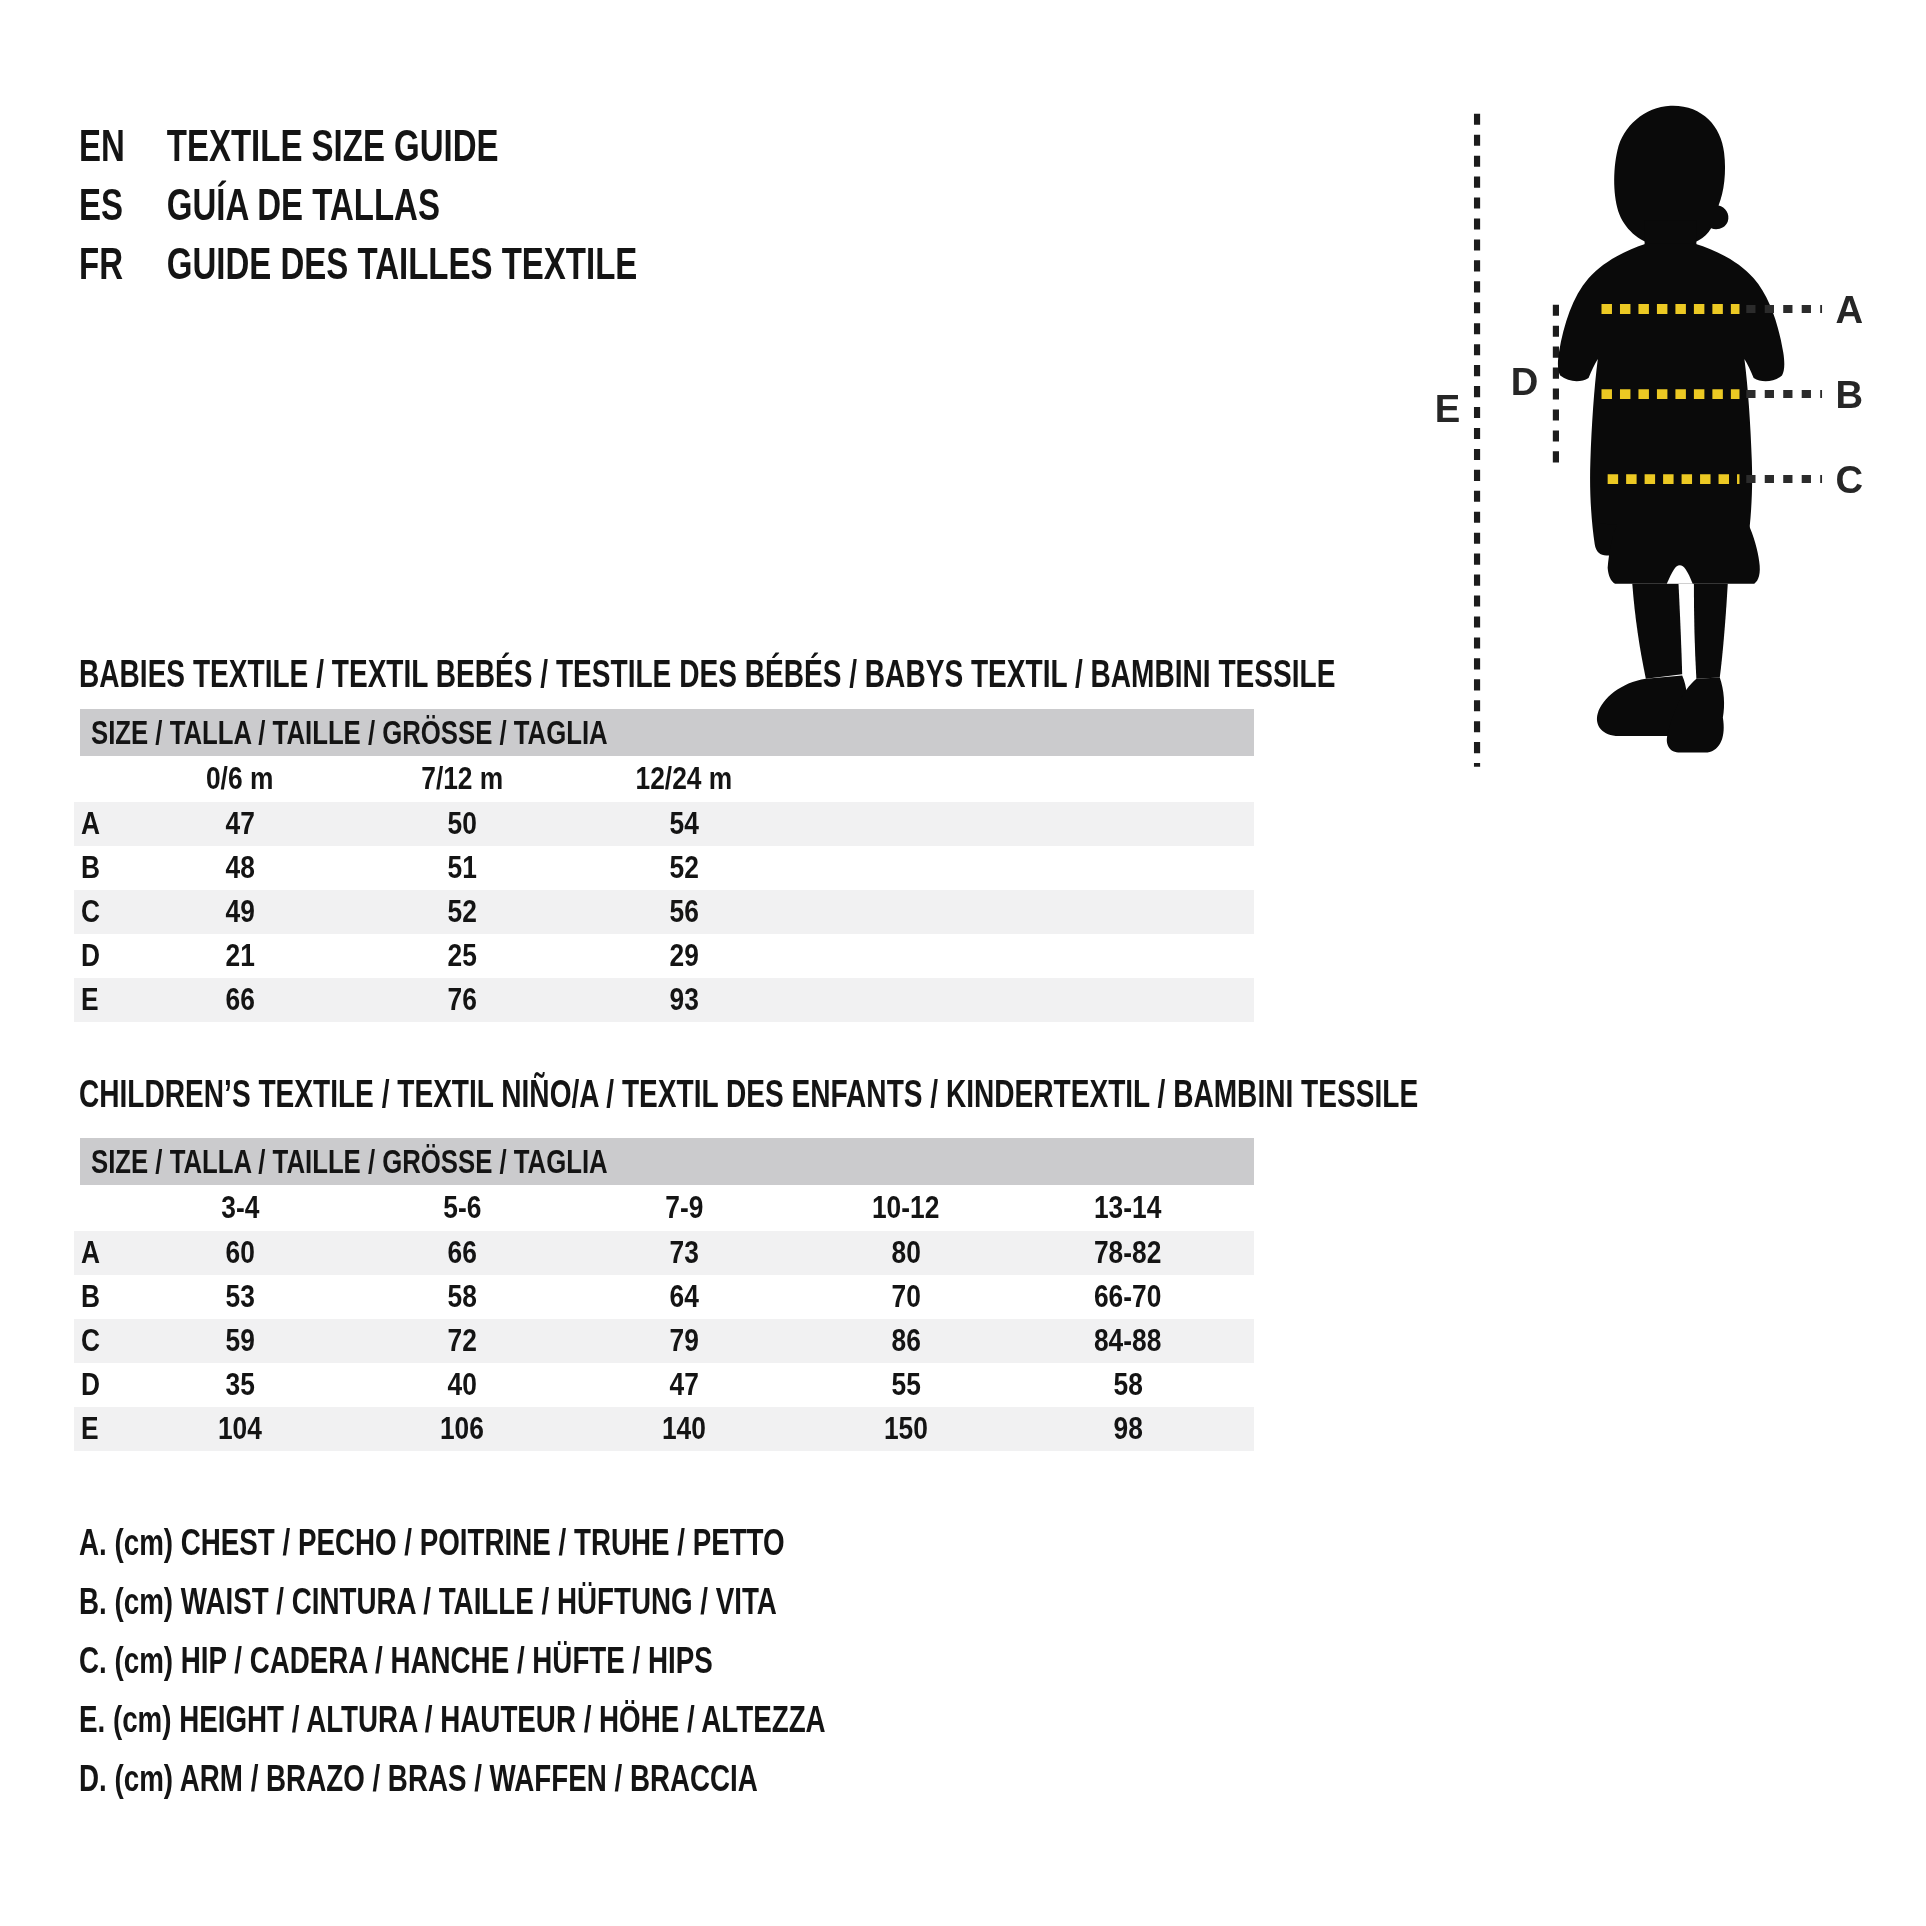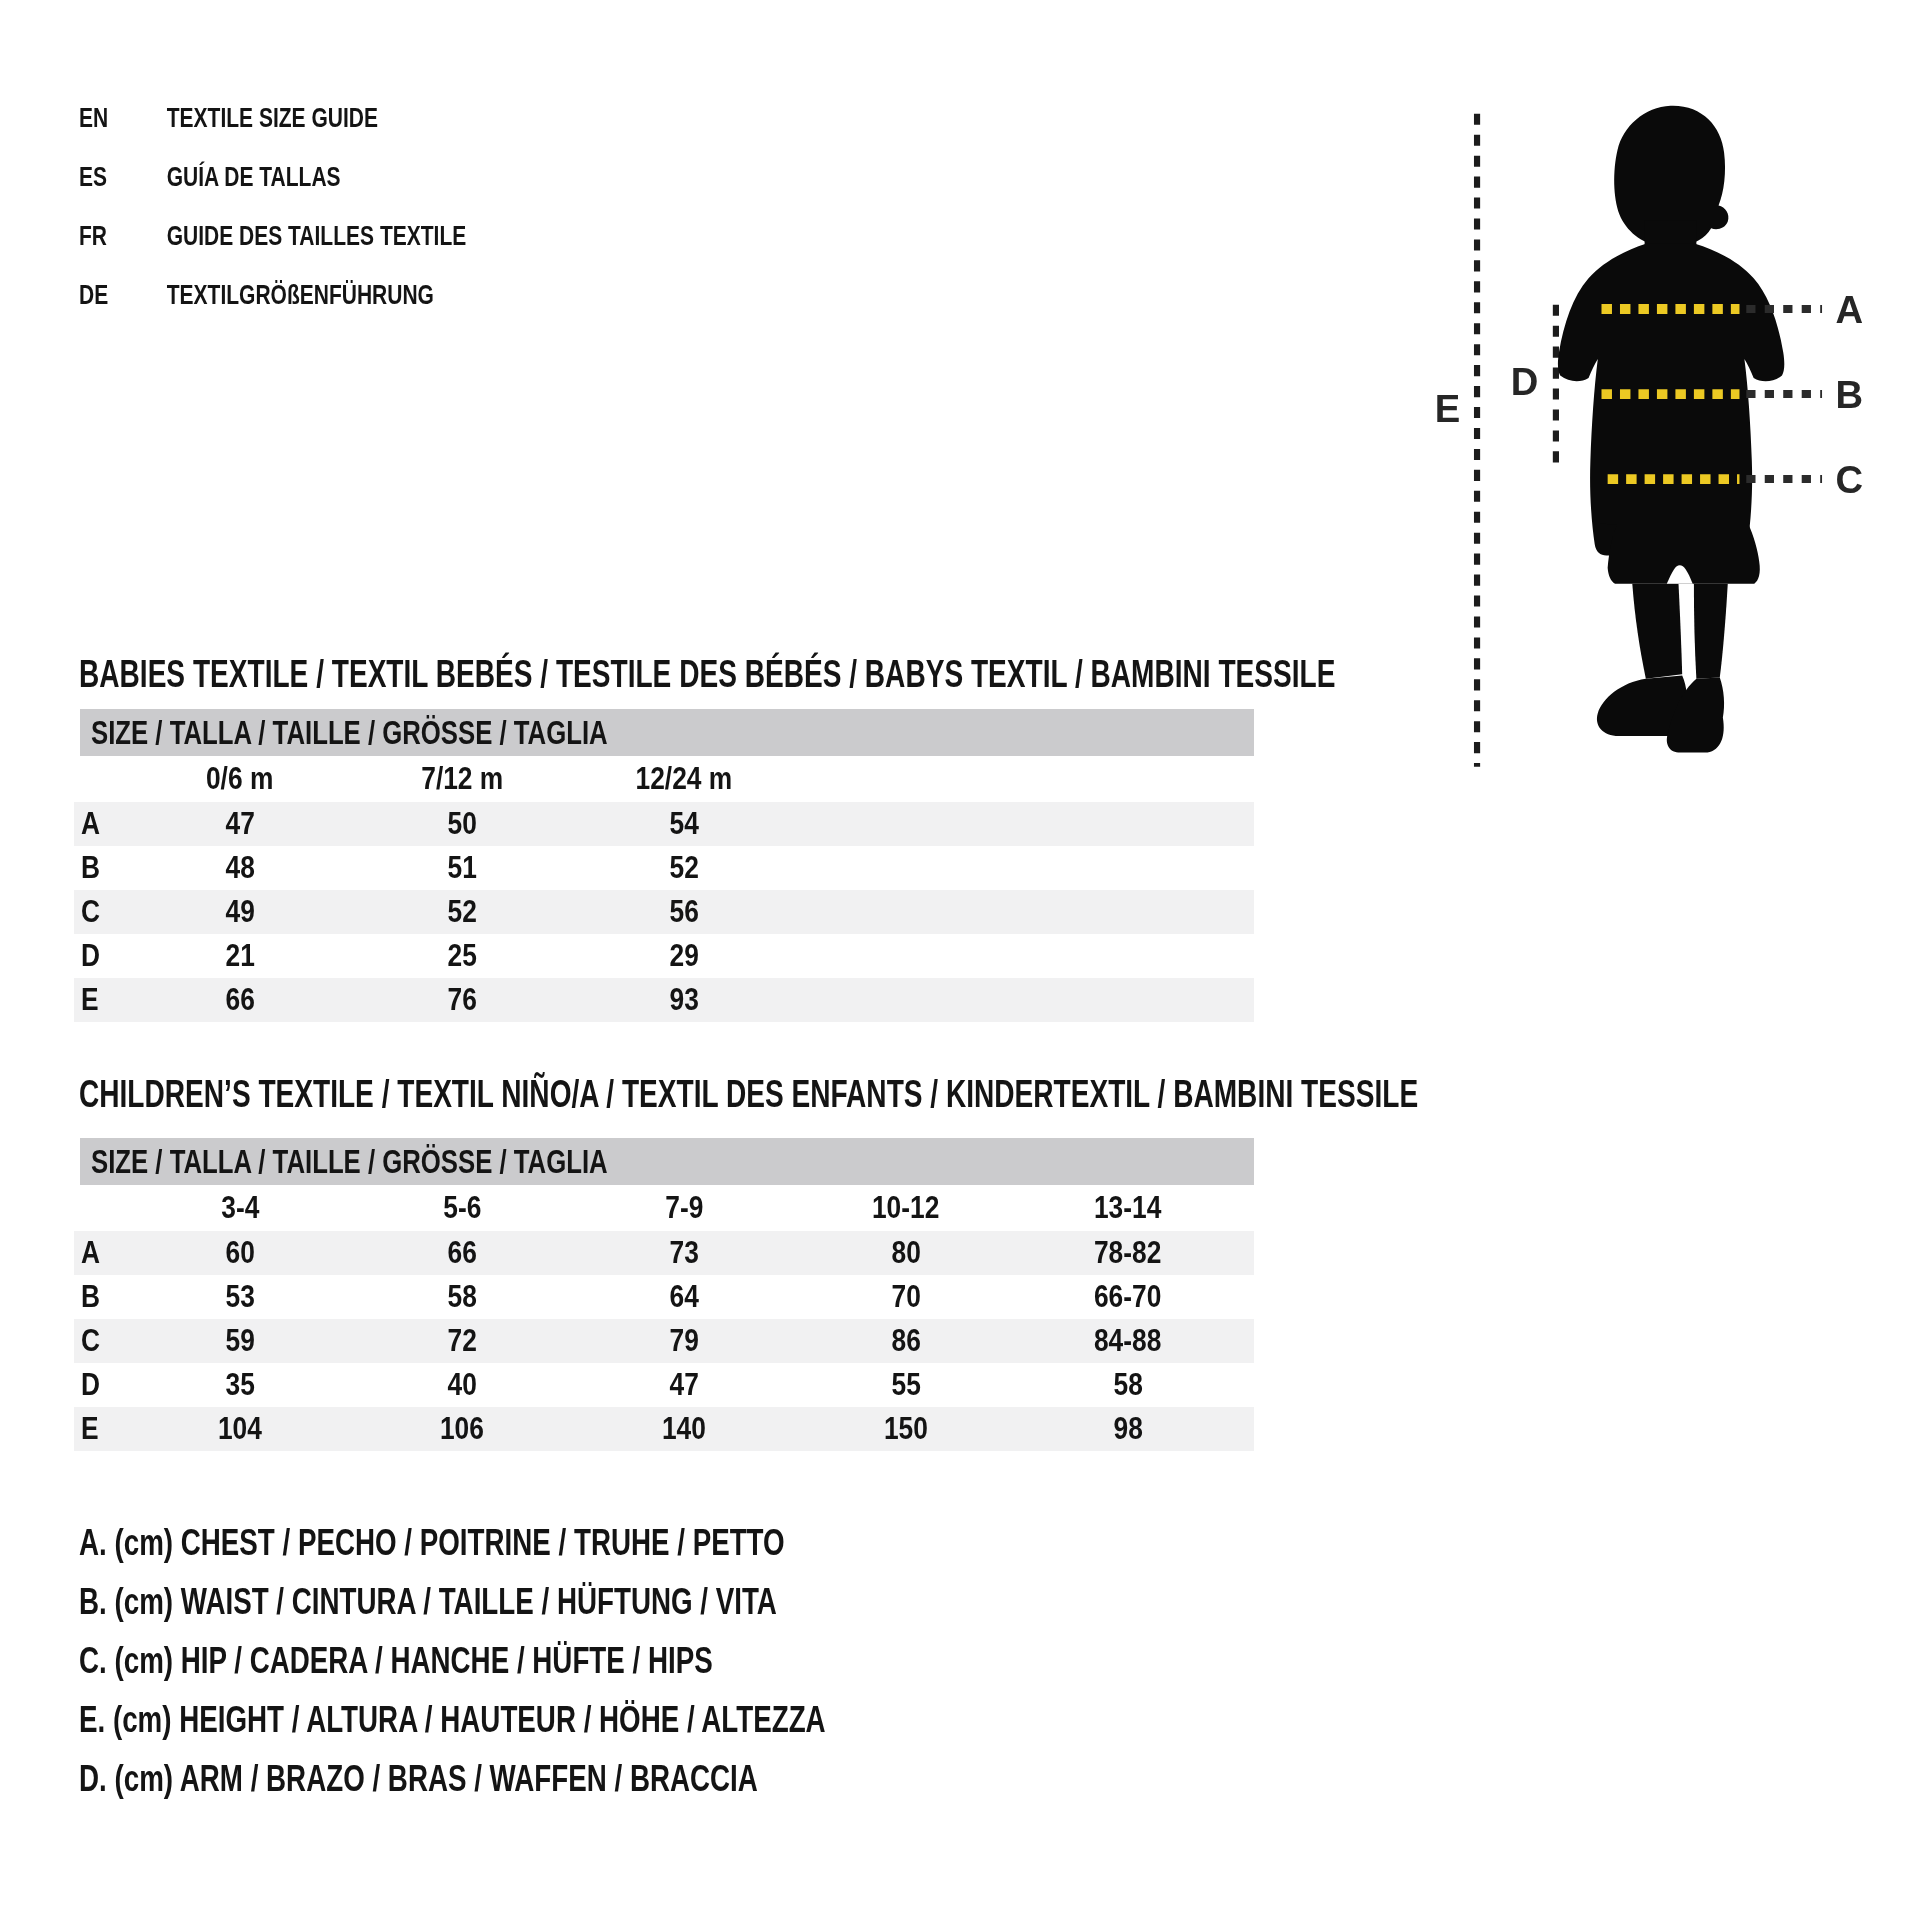--- a/index.html
+++ b/index.html
@@ -15,21 +15,21 @@
   .abs{position:absolute;}
   
   .cnd{display:inline-block;transform-origin:0 50%;white-space:nowrap;}
   .sx72{transform:scaleX(.72);}
   .sx75{transform:scaleX(.75);}
   .sx78{transform:scaleX(.78);}
   .cellcnd{display:inline-block;transform:scaleX(.85);}
   .lblcnd{display:inline-block;transform:scaleX(.85);transform-origin:0 50%;}
 
   
-  #lang-header{left:79px;top:88px;font-size:28px;}
+  #lang-header{left:79px;top:116px;font-size:44px;}
   .lang-row{height:59px;line-height:59px;white-space:nowrap;}
   .lang-code{display:inline-block;width:117px;}
 
   
   .section-heading{font-size:39px;line-height:43px;white-space:nowrap;}
 
   
   .size-table{left:74px;width:1180px;}
   .size-header-bar{
     height:47px;background:#cbcbcd;display:flex;align-items:center;
@@ -53,21 +53,20 @@
 </style>
 </head>
 <body>
 
 <div id="page">
 
   <div id="lang-header" class="abs">
     <div class="lang-row"><span class="cnd sx75"><span class="lang-code">EN</span><span>TEXTILE SIZE GUIDE</span></span></div>
     <div class="lang-row"><span class="cnd sx75"><span class="lang-code">ES</span><span>GUÍA DE TALLAS</span></span></div>
     <div class="lang-row"><span class="cnd sx75"><span class="lang-code">FR</span><span>GUIDE DES TAILLES TEXTILE</span></span></div>
-    <div class="lang-row"><span class="cnd sx75"><span class="lang-code">DE</span><span>TEXTILGRÖßENFÜHRUNG</span></span></div>
   </div>
 
   <div id="figure-wrap" class="abs">
     <svg width="499" height="715" viewBox="0 0 810 1160">
 
       <line x1="78" y1="35" x2="78" y2="1095" stroke="#1c1c1c" stroke-width="10" stroke-dasharray="18 16"></line>
 
       <line x1="206" y1="345" x2="206" y2="615" stroke="#1c1c1c" stroke-width="10" stroke-dasharray="18 16"></line>
 
       <g fill="#0a0a0a">

